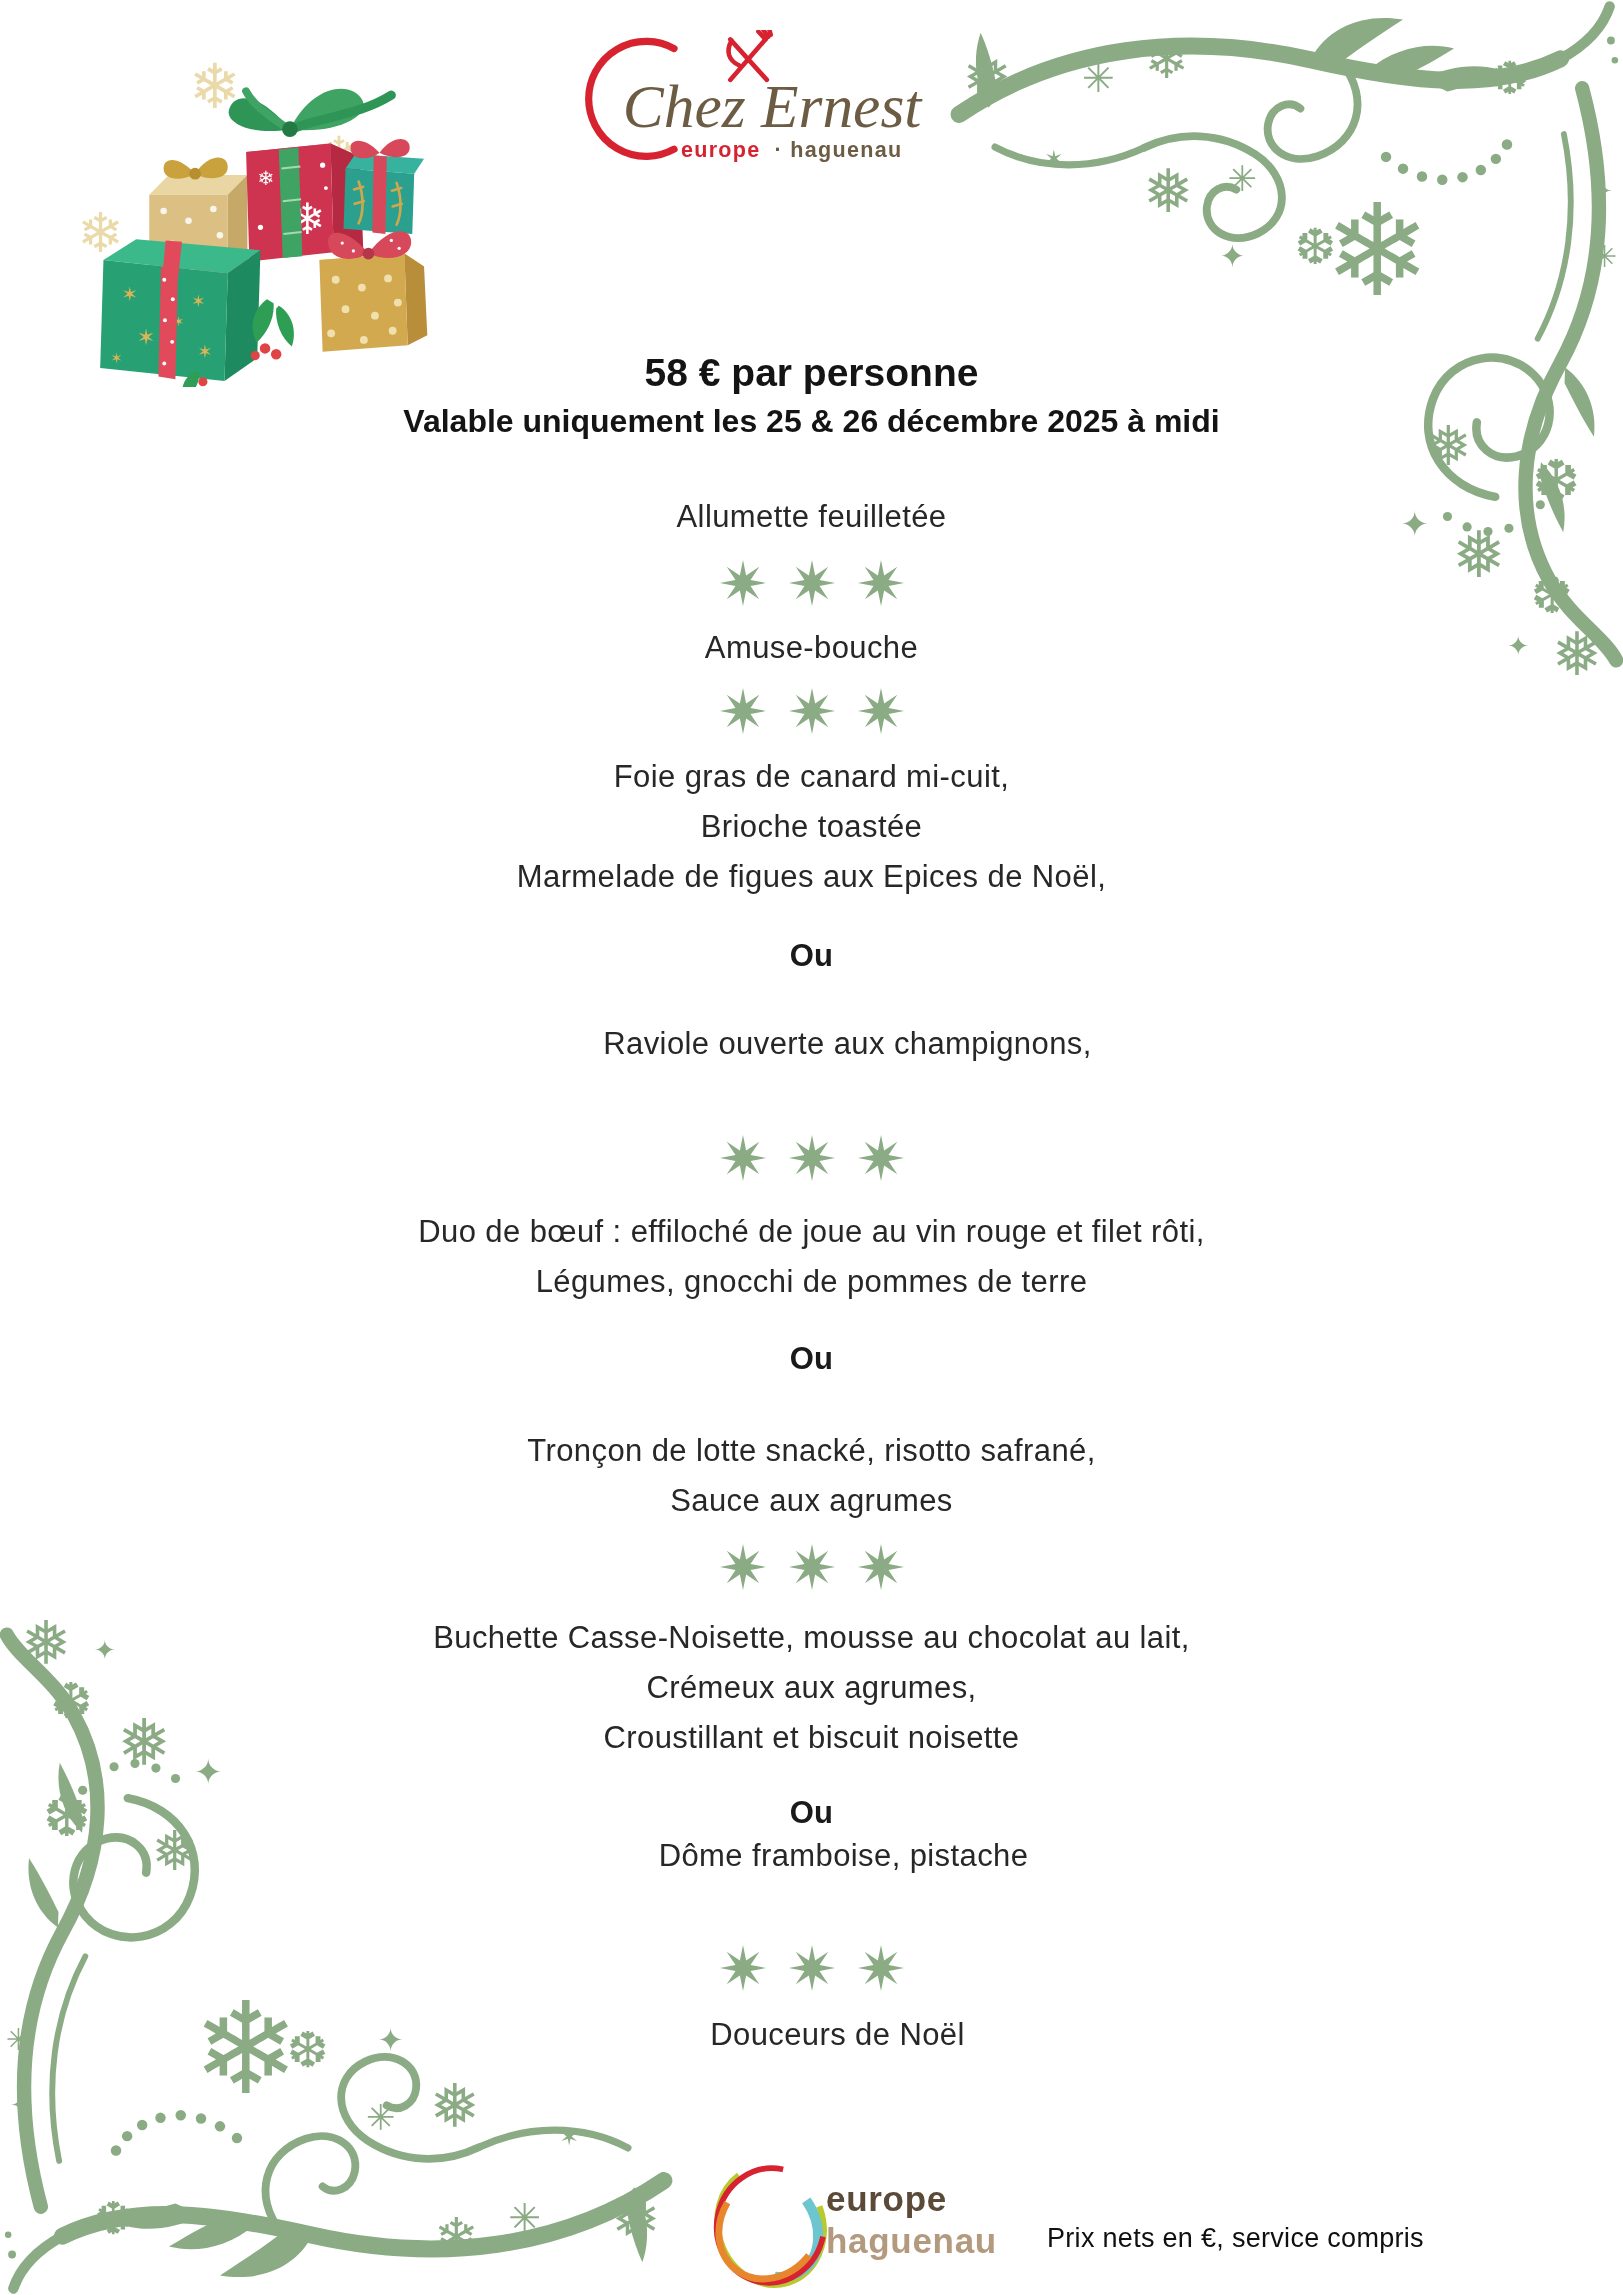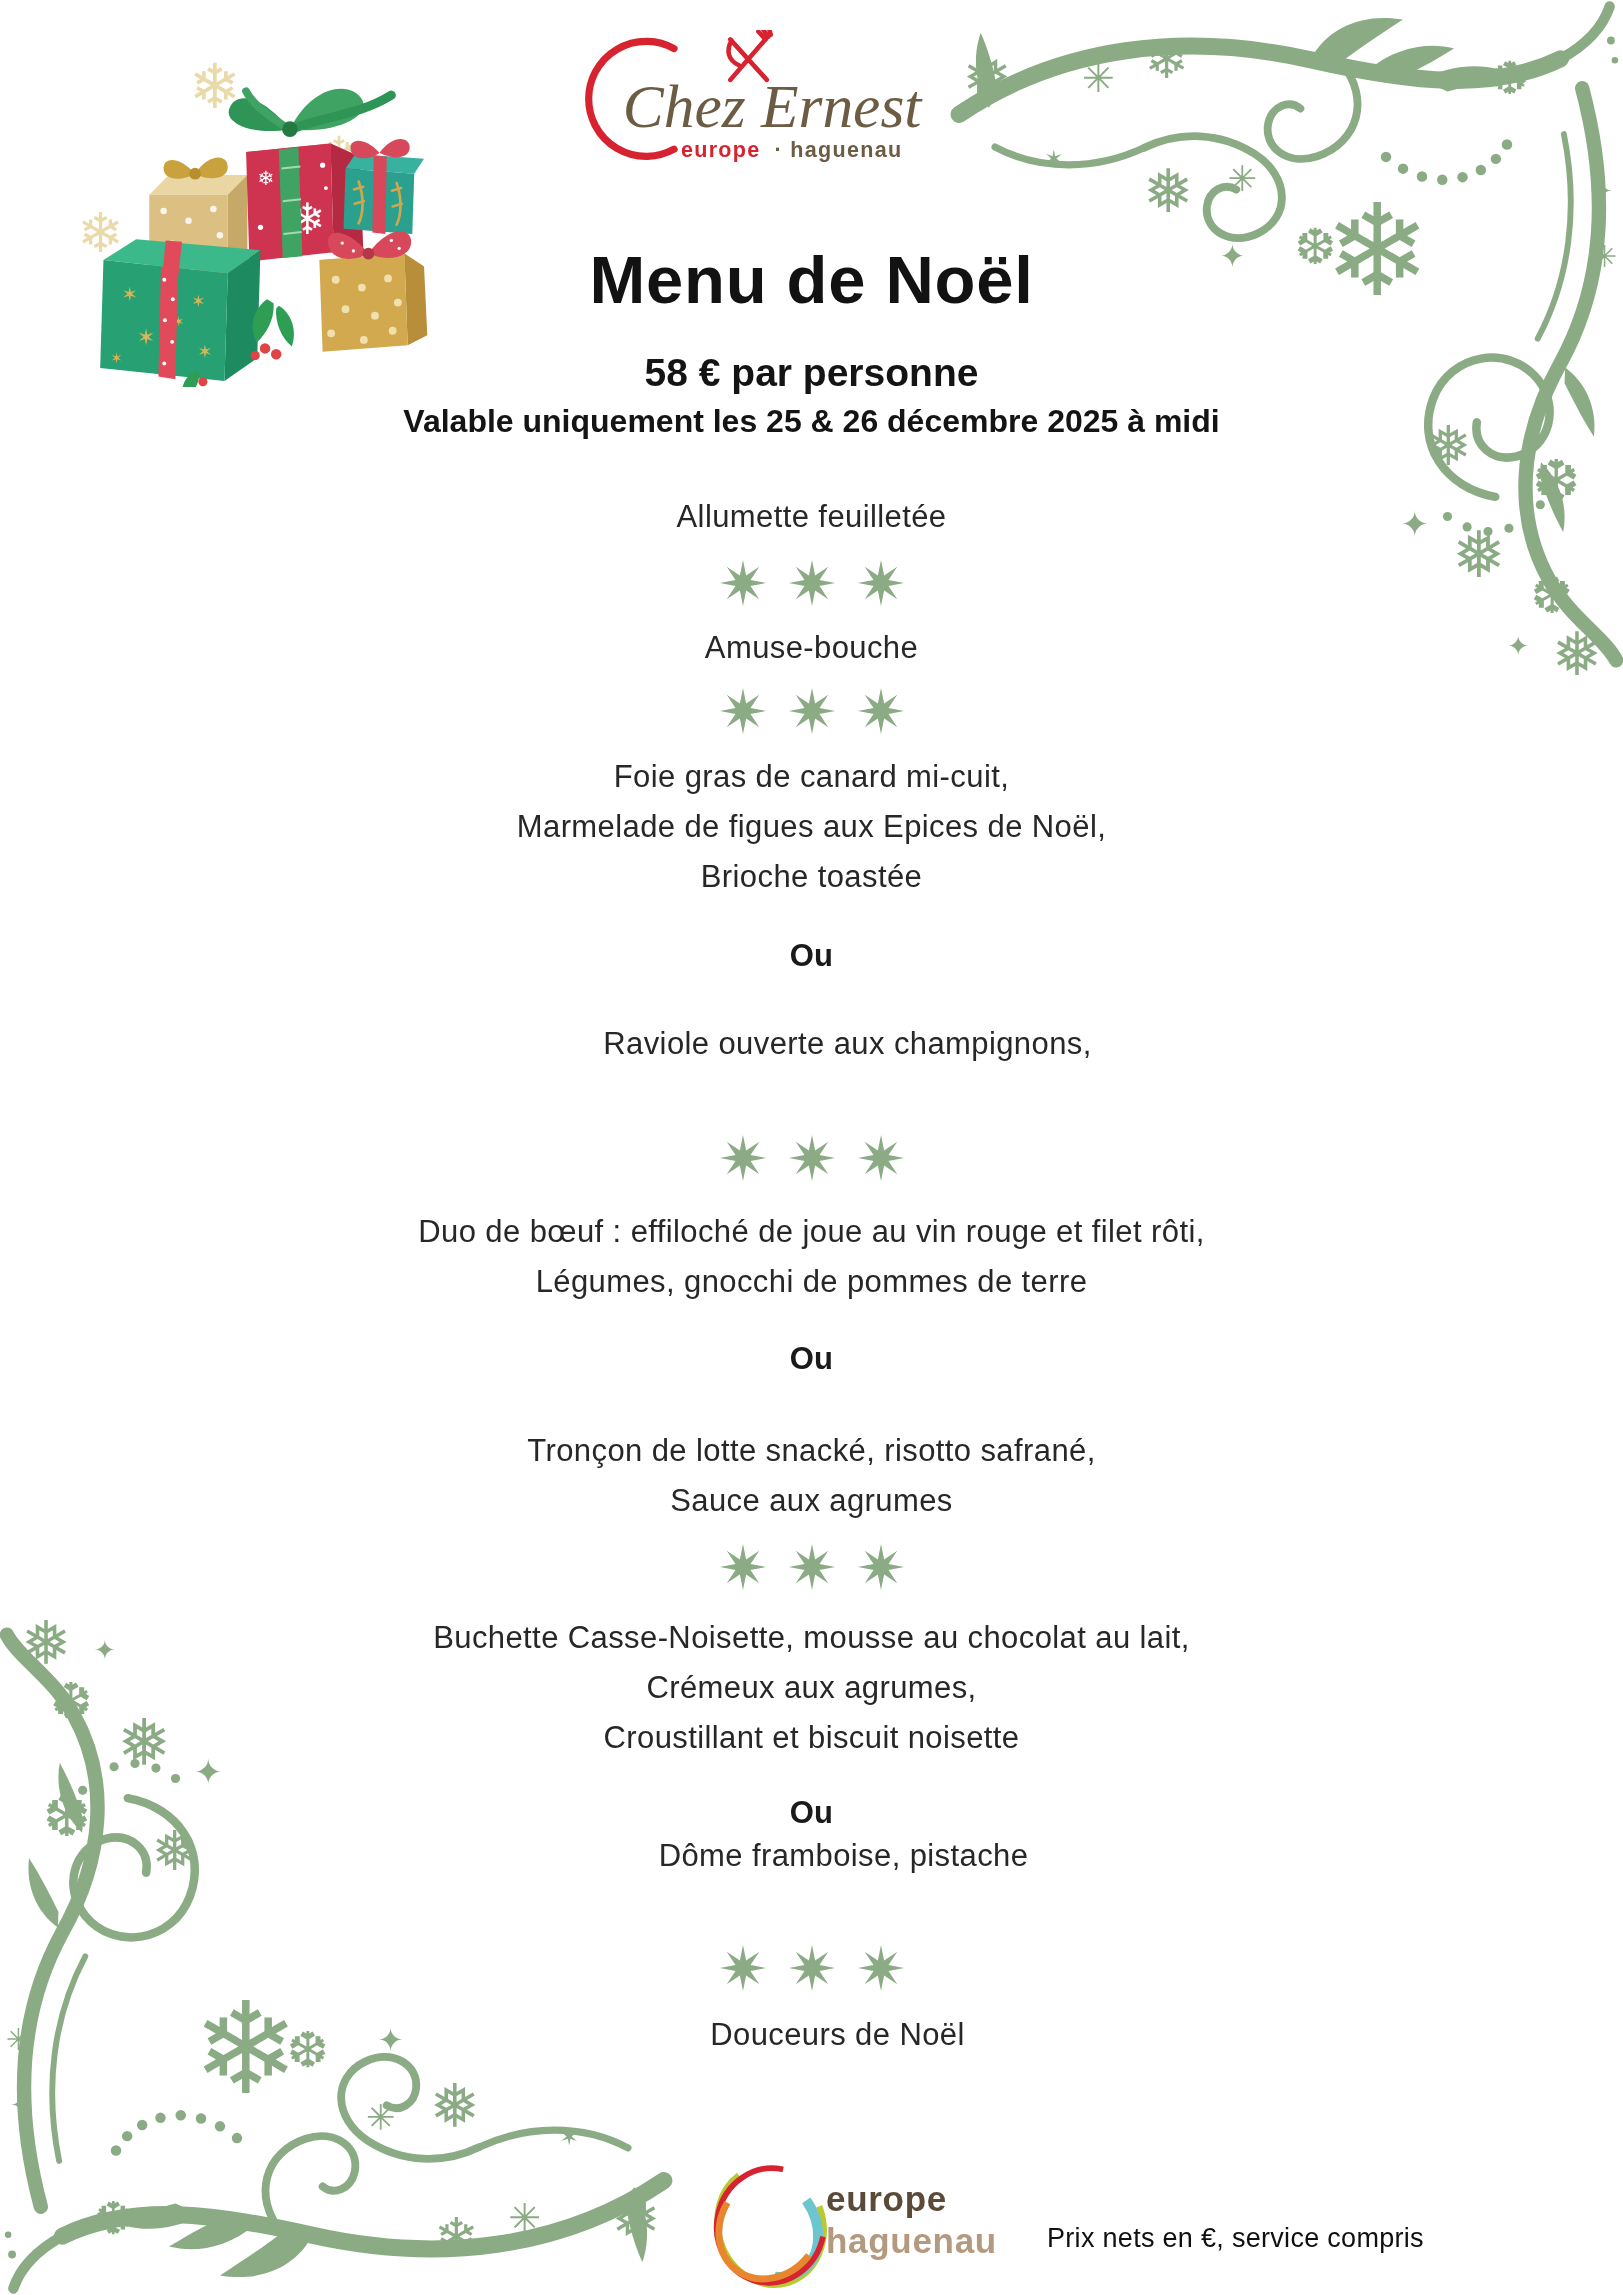--- a/index.html
+++ b/index.html
@@ -272,21 +272,20 @@
       <line x1="236" y1="14" x2="292" y2="76"></line>
       <path d="M238,16 C229,32 233,46 250,54"></path>
     </g>
     <text x="300" y="148" text-anchor="middle" font-size="94" font-style="italic" font-family="'Liberation Serif','DejaVu Serif',serif" fill="#6D5C44">Chez Ernest</text>
     <text x="330" y="194" text-anchor="middle" font-size="33" letter-spacing="2" font-family="'Liberation Sans','DejaVu Sans',sans-serif" font-weight="600">
       <tspan fill="#D6232F">europe</tspan>
       <tspan dx="10" fill="#6D5C44">· haguenau</tspan>
     </text>
   </svg>
 
-  <div class="page-title">Menu de Noël</div>
   <div class="price-line">58 € par personne</div>
   <div class="validity-line">Valable uniquement les 25 &amp; 26 décembre 2025 à midi</div>
 
   <div id="menu-column">
       <div class="menu-item" style="top: 492px;">
         <div class="menu-line">Allumette feuilletée</div>
       </div>
       <div class="star-divider" style="top: 559px;">
         <svg class="star" viewBox="0 0 100 100">
           <polygon fill="#8BAB85" points="50,2 56.5,34.3 83.9,16.1 65.7,43.5 98,50 65.7,56.5 83.9,83.9 56.5,65.7 50,98 43.5,65.7 16.1,83.9 34.3,56.5 2,50 34.3,43.5 16.1,16.1 43.5,34.3"></polygon>
@@ -307,22 +306,22 @@
         </svg>
         <svg class="star" viewBox="0 0 100 100">
           <polygon fill="#8BAB85" points="50,2 56.5,34.3 83.9,16.1 65.7,43.5 98,50 65.7,56.5 83.9,83.9 56.5,65.7 50,98 43.5,65.7 16.1,83.9 34.3,56.5 2,50 34.3,43.5 16.1,16.1 43.5,34.3"></polygon>
         </svg>
         <svg class="star" viewBox="0 0 100 100">
           <polygon fill="#8BAB85" points="50,2 56.5,34.3 83.9,16.1 65.7,43.5 98,50 65.7,56.5 83.9,83.9 56.5,65.7 50,98 43.5,65.7 16.1,83.9 34.3,56.5 2,50 34.3,43.5 16.1,16.1 43.5,34.3"></polygon>
         </svg>
       </div>
       <div class="menu-item" style="top: 752px;">
         <div class="menu-line">Foie gras de canard mi-cuit,</div>
+        <div class="menu-line">Brioche toastée</div>
         <div class="menu-line">Marmelade de figues aux Epices de Noël,</div>
-        <div class="menu-line">Brioche toastée</div>
       </div>
       <div class="menu-or" style="top: 937px;">Ou</div>
       <div class="menu-item" style="top: 1019px; padding-left: 36px;">
         <div class="menu-line">Raviole ouverte aux champignons,</div>
       </div>
       <div class="star-divider" style="top: 1134px;">
         <svg class="star" viewBox="0 0 100 100">
           <polygon fill="#8BAB85" points="50,2 56.5,34.3 83.9,16.1 65.7,43.5 98,50 65.7,56.5 83.9,83.9 56.5,65.7 50,98 43.5,65.7 16.1,83.9 34.3,56.5 2,50 34.3,43.5 16.1,16.1 43.5,34.3"></polygon>
         </svg>
         <svg class="star" viewBox="0 0 100 100">

